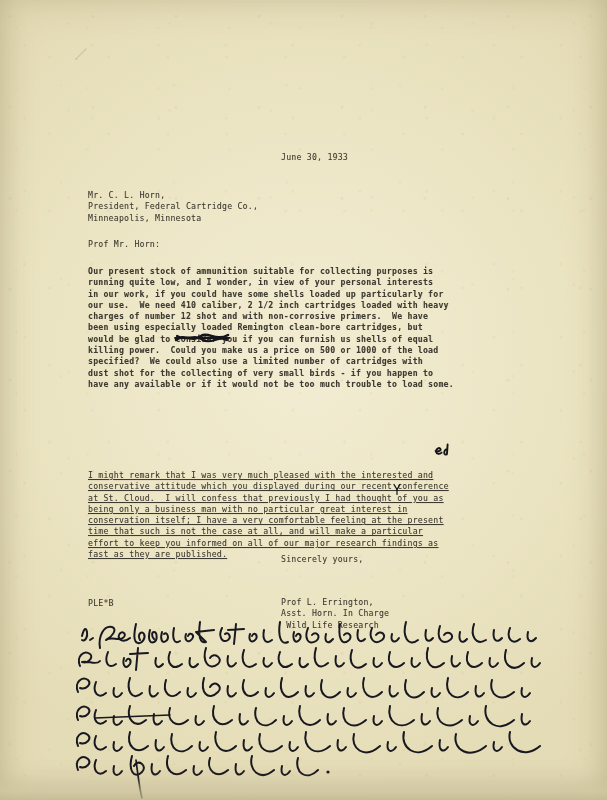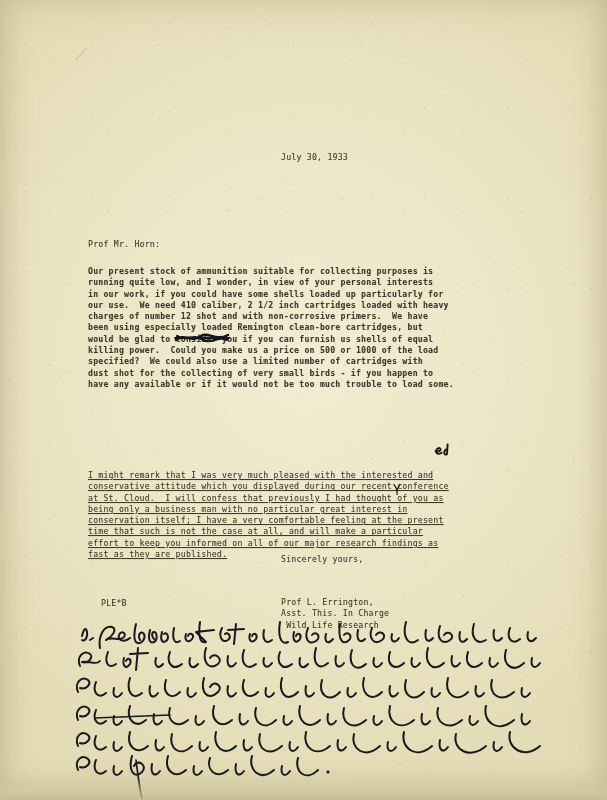--- a/index.html
+++ b/index.html
@@ -70,21 +70,21 @@
   }
 
   .date-line   { left: 281px; top: 152px; }
   .addressee   { left: 88px;  top: 190px; }
   .salutation  { left: 88px;  top: 239px; }
   .para        { left: 88px;  top: 0;     }
   .p1 { top: 266px; font-weight: bold; }
   .p2 { top: 436px; }
   .p3 { top: 470px; text-decoration: underline; }
   .closing     { left: 281px; top: 554px; }
-  .initials    { left: 88px;  top: 598px; margin-left: 13px; }
+  .initials    { left: 88px;  top: 598px; }
   .sig-block   { left: 281px; top: 597px; }
 
   
   .struck {
     position: relative;
     display: inline-block;
   }
   .scribble {
     position: absolute;
     left: -2px;
@@ -131,22 +131,25 @@
 <div class="page">
 
   <div class="grain"></div>
 
   <svg class="corner-mark" viewBox="0 0 16 16">
     <path d="M2 13 L12 3" stroke="#a59876" stroke-width="1.1" fill="none" opacity="0.7"></path>
     <circle cx="2.2" cy="13" r="0.9" fill="#a59876" opacity="0.7"></circle>
     <circle cx="12" cy="3" r="0.8" fill="#a59876" opacity="0.6"></circle>
   </svg>
 
-  <div class="typed date-line">July 30, 1933</div>
-
+  <div class="typed date-line">June 30, 1933</div>
+
+  <div class="typed addressee">Mr. C. L. Horn,
+President, Federal Cartridge Co.,
+Minneapolis, Minnesota</div>
 
   <div class="typed salutation">Prof Mr. Horn:</div>
 
   <div class="typed para p1"><span>Our present stock of ammunition suitable for collecting purposes is
 running quite low, and I wonder, in view of your personal interests
 in our work, if you could have some shells loaded up particularly for
 our use.  We need 410 caliber, 2 1/2 inch cartridges loaded with heavy
 charges of number 12 shot and with non-corrosive primers.  We have
 been using especially loaded Remington clean-bore cartridges, but
 would be glad to </span><span class="struck"><span>consider</span><svg class="scribble" viewBox="0 0 56 14" preserveAspectRatio="none">
@@ -177,21 +180,21 @@
   <svg class="ins-caret" viewBox="0 0 10 14">
     <path d="M2 2.5 L5 7.5 L8 2.5" stroke="#14141a" stroke-width="1.3" fill="none" stroke-linecap="round"></path>
     <path d="M5 7 L5 12.5" stroke="#14141a" stroke-width="1.2" fill="none" stroke-linecap="round"></path>
   </svg>
 
   <div class="typed closing">Sincerely yours,</div>
 
   <div class="typed initials">PLE*B</div>
 
   <div class="typed sig-block"><span>Prof L. Errington,</span>
-<span>Asst. This. In Charge</span>
+<span>Asst. Horn. In Charge</span>
  <span>Wild Life Research</span></div>
 
   <svg class="postscript" viewBox="0 0 607 182">
     <g stroke="#181820" fill="none" stroke-width="2.0" stroke-linecap="round" stroke-linejoin="round">
 
       <path d="M82 18 C84 10, 86 9, 87 14 C88 19, 85 24, 82 22"></path>
       <path d="M90 22 L93 20"></path>
       <path d="M100 30 C98 18, 104 7, 112 9 C118 11, 112 19, 106 22 C112 18, 120 24, 124 19 C127 15, 121 12, 119 17 C117 22, 124 25, 130 20"></path>
       <path d="M136 6 C134 15, 133 24, 138 25 C142 26, 146 20, 144 16 C142 12, 137 16, 140 22"></path>
       <path d="M150 12 C148 20, 149 26, 154 24 C158 22, 157 14, 154 14 C152 14, 151 18, 154 21"></path>

